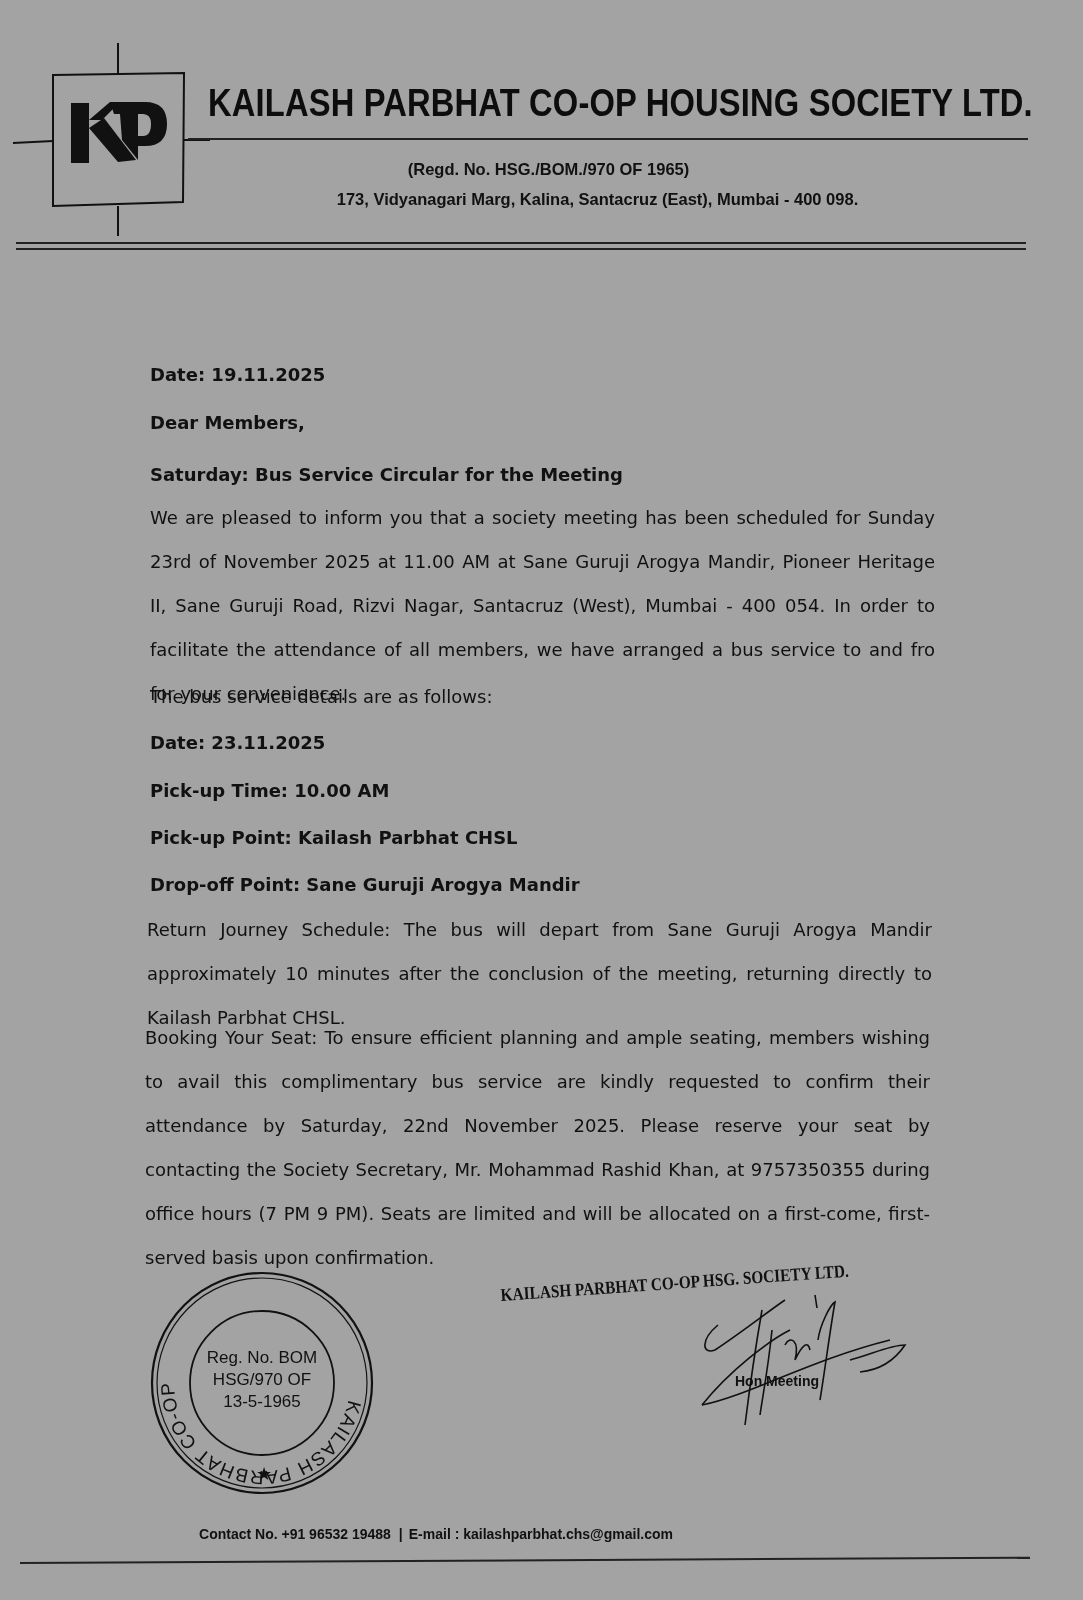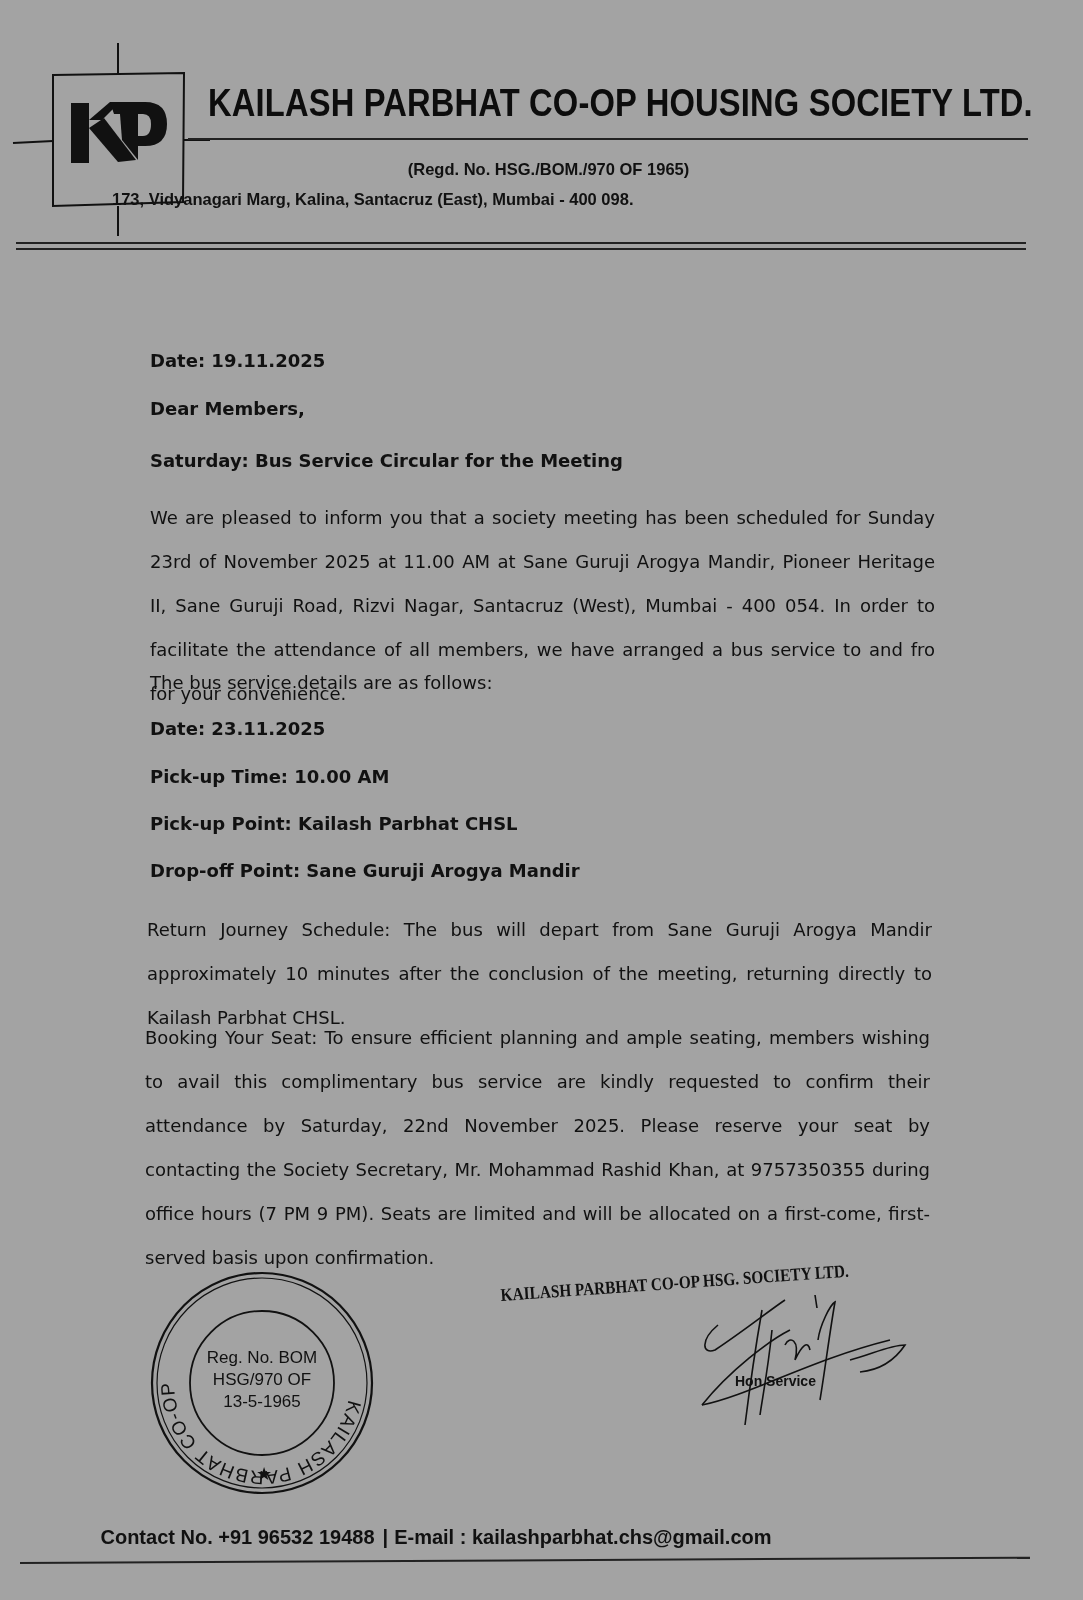--- a/index.html
+++ b/index.html
@@ -5,44 +5,44 @@
   html, body { margin: 0; padding: 0; background: #ffffff; }
   body { width: 1083px; height: 1600px; position: relative; overflow: hidden; color: #111; font-family: "Liberation Sans", sans-serif; }
   .page { position: absolute; inset: 0; background: #a3a3a3; }
 
   
   .logo-wrap { position: absolute; left: 10px; top: 40px; width: 200px; height: 200px; }
   .logo-wrap svg { width: 200px; height: 200px; }
   .org-name { position: absolute; left: 208px; top: 82px; font-family: "Liberation Sans", sans-serif; font-weight: 700; font-size: 38px; letter-spacing: 0.2px; transform: scaleX(0.86); transform-origin: left top; white-space: nowrap; color: #0d0d0d; }
   .head-rule { position: absolute; left: 188px; top: 138px; width: 840px; height: 2px; background: #222; }
   .regd { position: absolute; left: 0; width: 947px; top: 160px; text-align: center; font-weight: 700; font-size: 16.5px; padding-left: 150px; box-sizing: border-box; }
-  .address { position: absolute; left: 0; width: 1083px; top: 190px; font-weight: 700; font-size: 16.5px; padding-left: 112px; box-sizing: border-box; }
+  .address { position: absolute; left: 0; width: 1083px; top: 190px; text-align: center; font-weight: 700; font-size: 16.5px; padding-left: 112px; box-sizing: border-box; }
   .double-rule { position: absolute; left: 16px; top: 242px; width: 1010px; height: 10px; }
   .double-rule .l1 { position: absolute; left: 0; right: 0; top: 0; height: 2px; background: #222; }
   .double-rule .l2 { position: absolute; left: 0; right: 0; top: 6px; height: 2px; background: #222; }
 
   
   .body-text { position: absolute; left: 150px; width: 800px; font-family: "DejaVu Sans", sans-serif; font-size: 18px; color: #111; }
   .bold { font-weight: 700; }
-  .line { position: absolute; left: 0; white-space: nowrap; }
+  .line { position: absolute; left: 0; white-space: nowrap; margin-top: 14px; }
   .para { position: absolute; left: 0; width: 785px; line-height: 44px; text-align: justify; }
 
   
   .stamp { position: absolute; left: 147px; top: 1268px; width: 230px; height: 230px; }
   .stamp svg { width: 230px; height: 230px; }
 
   
   .sign-org { position: absolute; left: 500px; top: 1285px; font-family: "Liberation Serif", serif; font-weight: 700; font-size: 18px; transform: rotate(-4deg) scaleX(0.85); transform-origin: left top; white-space: nowrap; }
   .signature { position: absolute; left: 690px; top: 1290px; width: 240px; height: 140px; }
   .signature svg { width: 240px; height: 140px; }
   .sign-title { position: absolute; left: 735px; top: 1373px; font-weight: 700; font-size: 14px; white-space: nowrap; }
 
   
   .foot-rule { position: absolute; left: 20px; top: 1562px; width: 1010px; height: 2px; background: #222; transform: rotate(-0.3deg); transform-origin: left top; }
-  .footer { position: absolute; left: 0; width: 872px; top: 1526px; text-align: center; font-weight: 700; font-size: 20px; }
+  .footer { position: absolute; left: 0; width: 872px; top: 1526px; text-align: center; font-weight: 700; font-size: 14px; }
   .footer .sep { margin: 0 6px 0 8px; }
 </style>
 </head>
 <body>
 
 <div class="page">
 
   <div class="logo-wrap">
     <svg viewBox="0 0 200 200">
       <line x1="108" y1="3" x2="108" y2="34" stroke="#111" stroke-width="2"></line>
@@ -110,20 +110,20 @@
       <path d="M72,20 C65,60 60,95 55,135"></path>
       <path d="M82,40 C78,80 72,110 70,125"></path>
       <path d="M12,115 C40,80 80,50 100,40"></path>
       <path d="M12,115 C60,105 120,70 200,50"></path>
       <path d="M95,55 C100,45 110,50 105,70 C112,55 118,50 120,60"></path>
       <path d="M128,50 C130,35 140,15 145,12 C140,40 135,80 130,110"></path>
       <path d="M160,70 C180,65 200,55 215,55 C205,70 190,80 170,82"></path>
       <path d="M125,5 L127,18"></path>
     </svg>
   </div>
-  <div class="sign-title">Hon Service</div>
+  <div class="sign-title">Hon Meeting</div>
 
   <div class="foot-rule"></div>
   <div class="footer">
     <span>Contact No. +91 96532 19488</span><span class="sep">|</span><span>E-mail : kailashparbhat.chs@gmail.com</span>
   </div>
 
 </div>
 
 </body></html>

